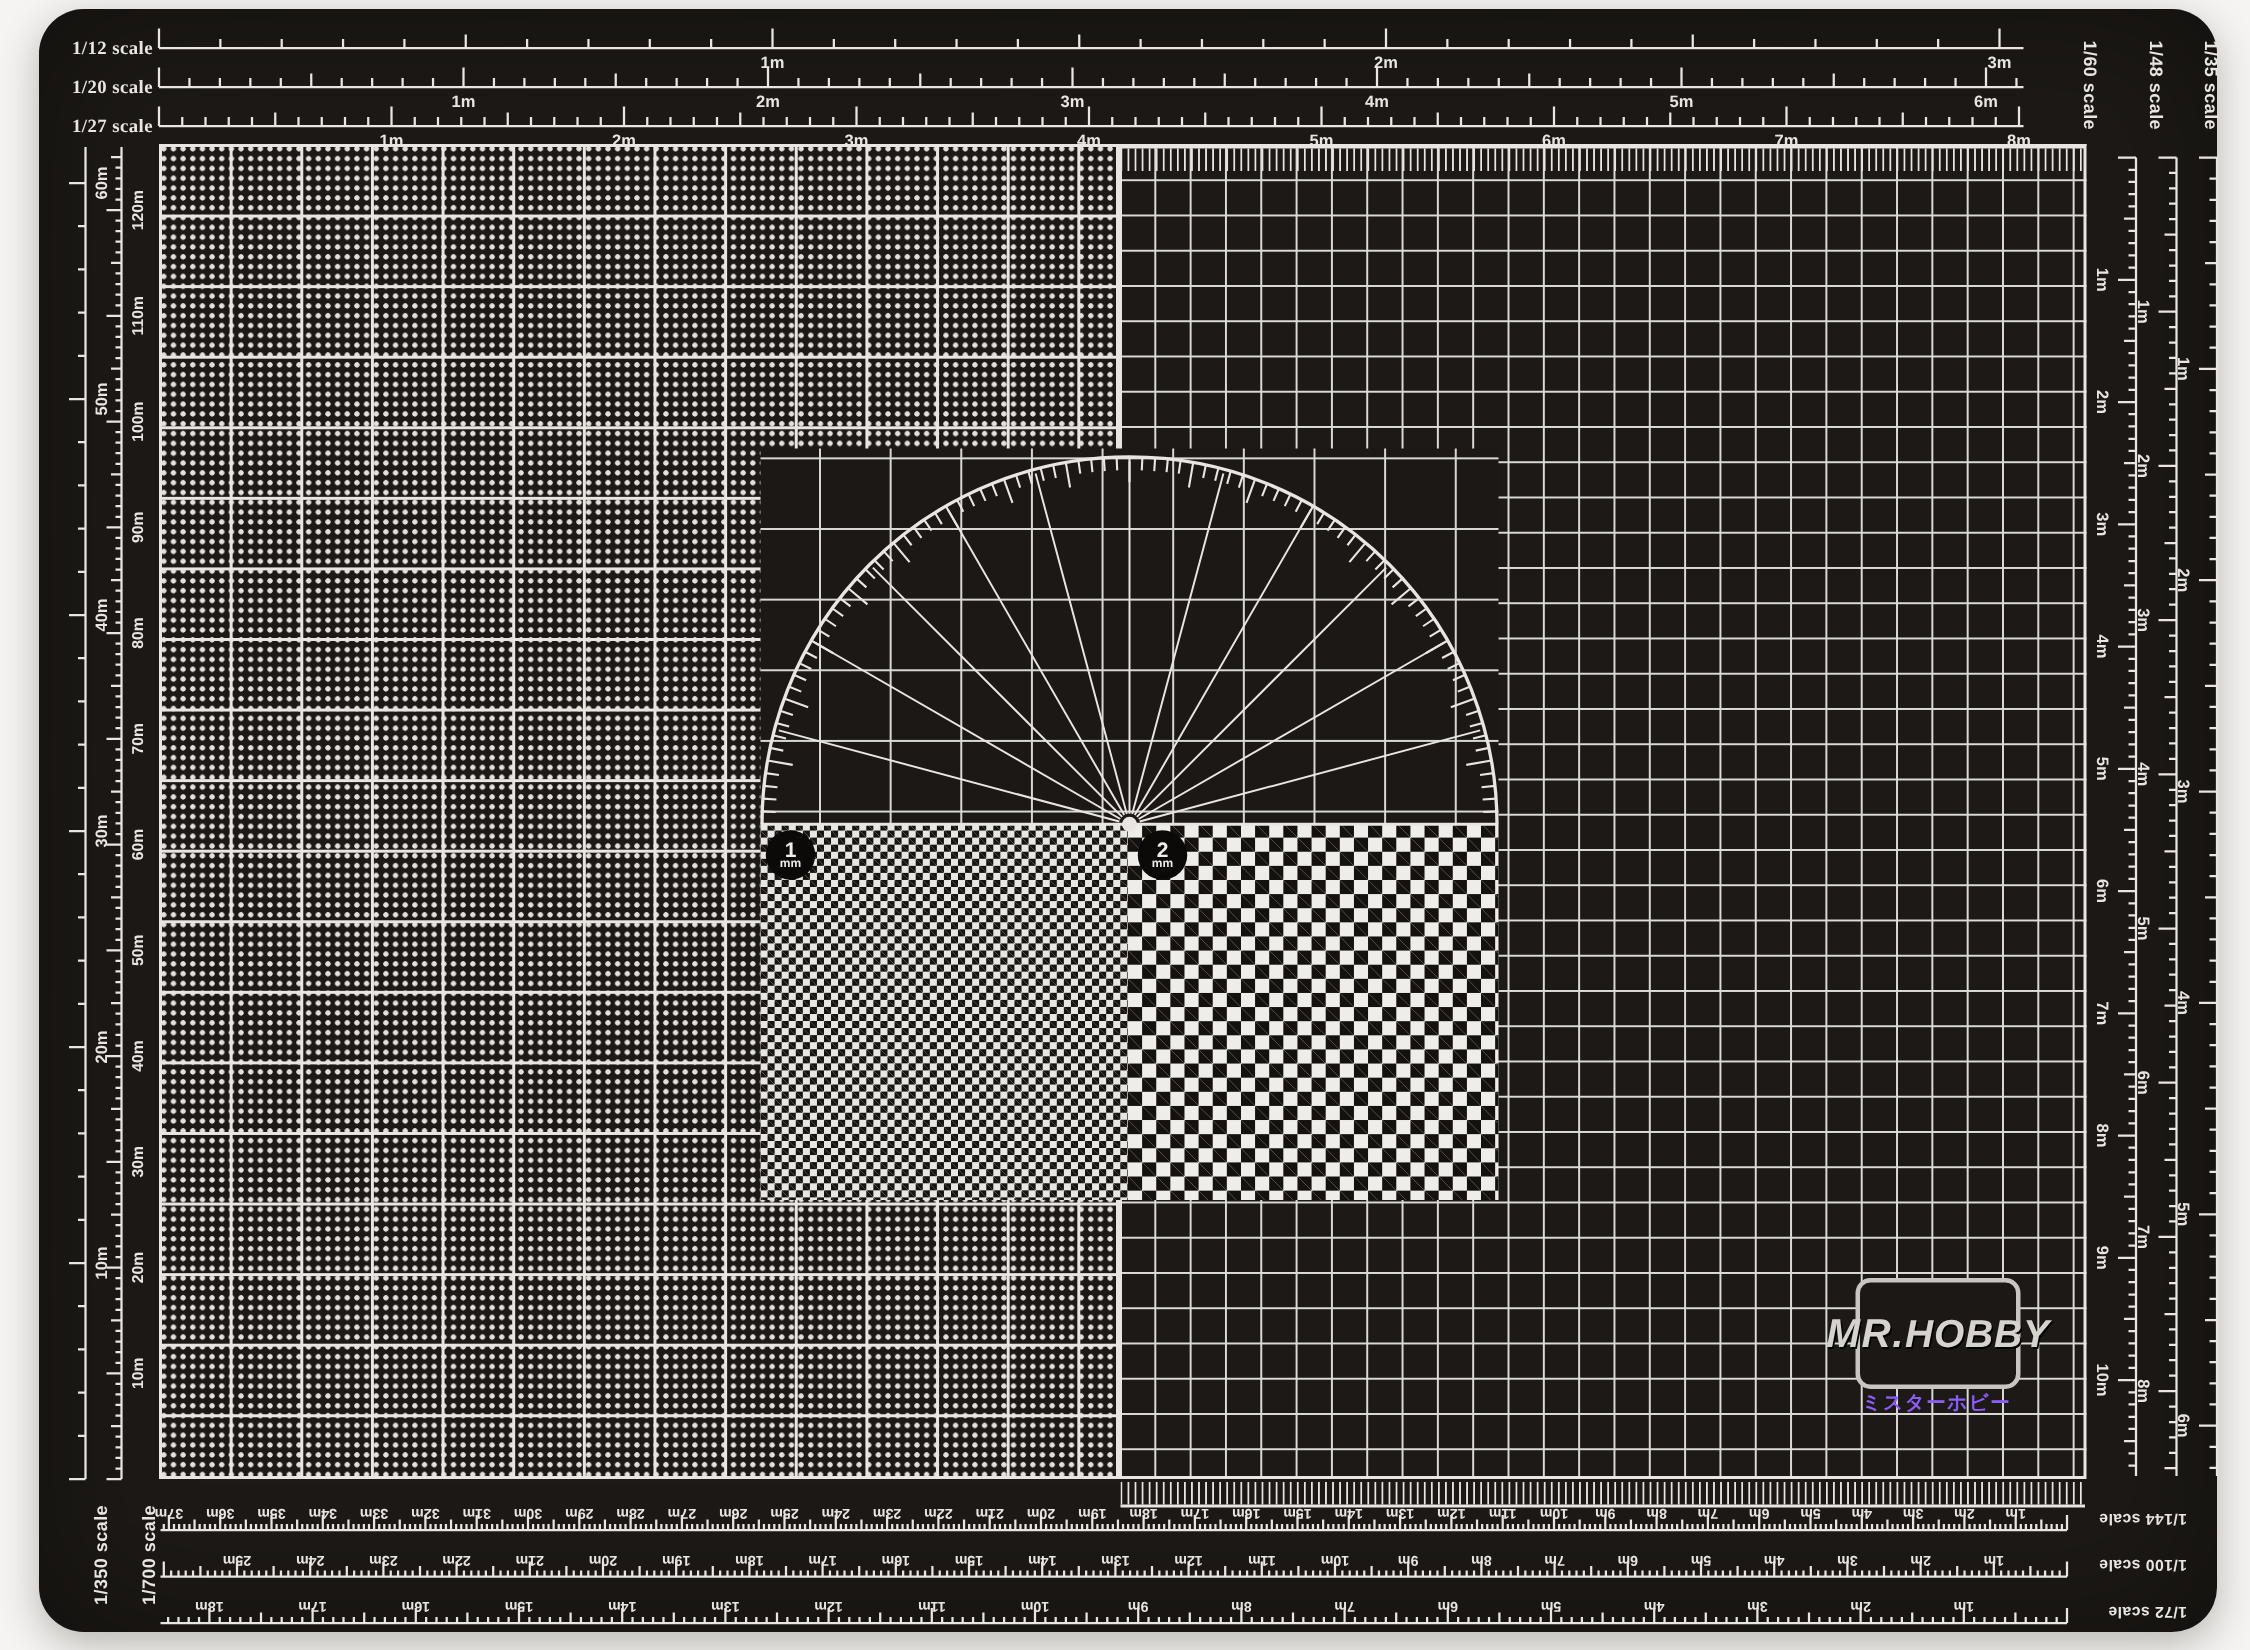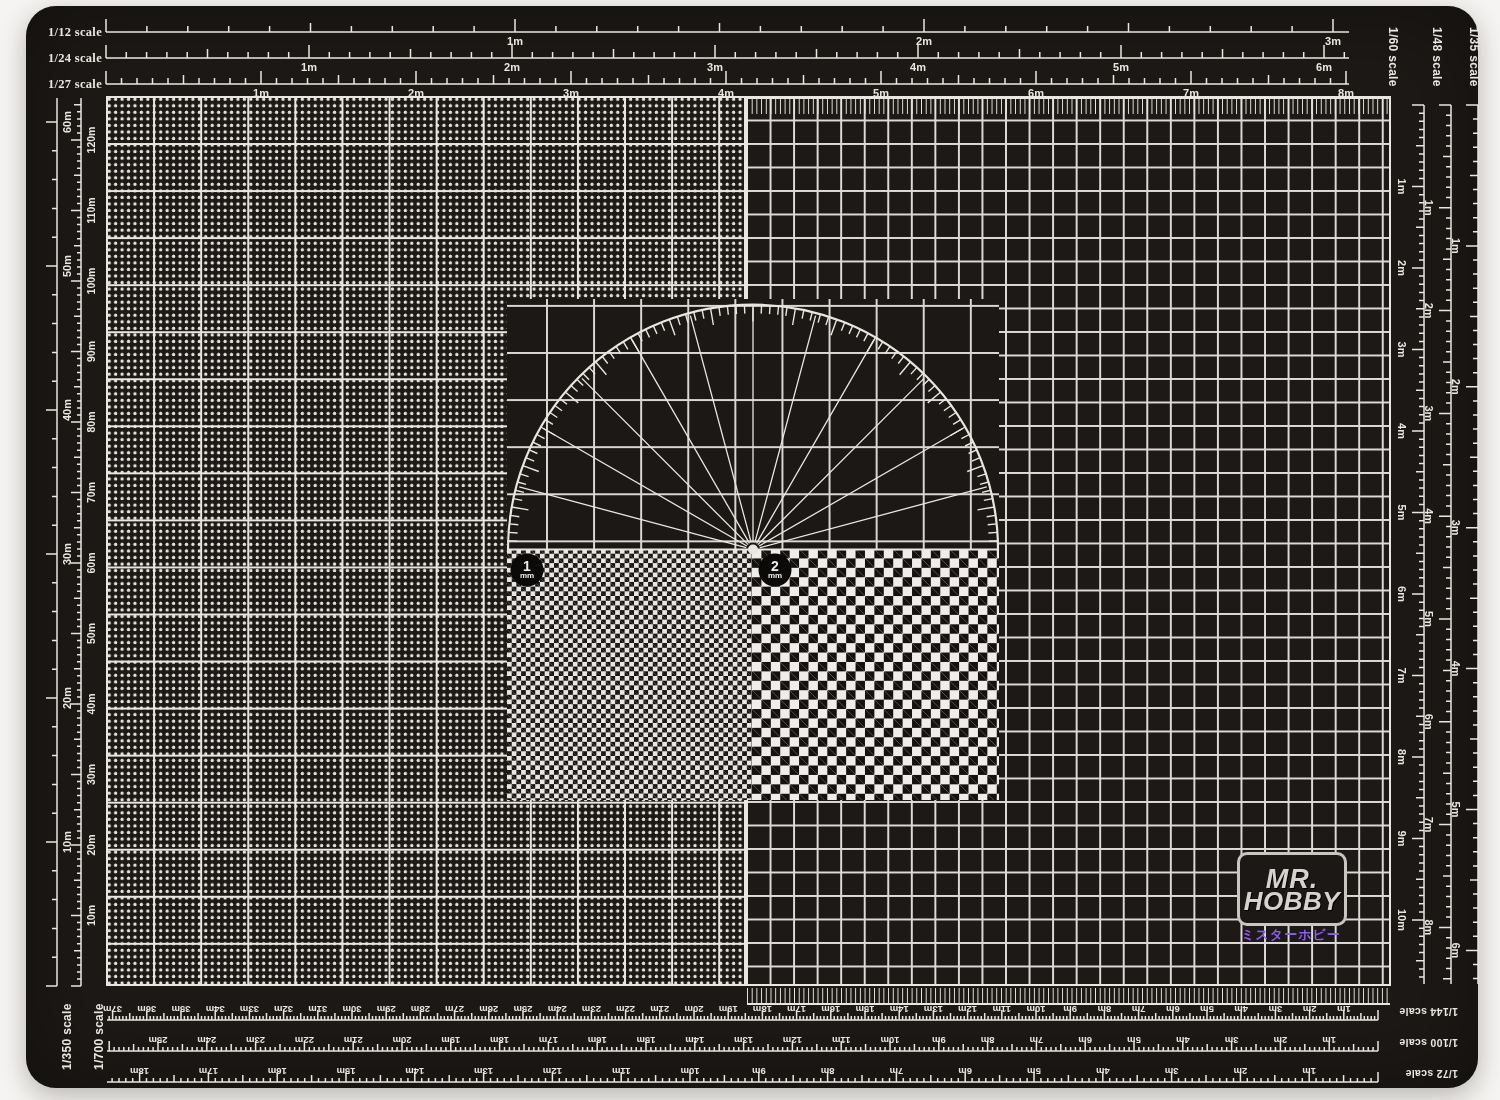--- a/index.html
+++ b/index.html
@@ -64,21 +64,21 @@
   .badge{position:absolute;width:30px;height:30px;border-radius:50%;background:#0c0a08;
     color:#efede9;display:flex;flex-direction:column;align-items:center;justify-content:center;
     font-weight:bold;box-shadow:0 0 0 1.5px #0c0a08;}
   .badge .v{font-size:14px;line-height:12px;}
   .badge .u{font-size:8px;line-height:8px;}
   #badge1{left:512px;top:555px;}
   #badge2{left:760px;top:555px;}
   
   #logo{position:absolute;left:1237px;top:852px;width:104px;height:68px;
     border:3px solid #c9c6c2;border-radius:10px;background:#1b1815;
-    display:flex;flex-direction:column;align-items:center;justify-content:center;
+    display:flex;flex-direction:row;align-items:center;justify-content:center;
     color:#d6d3cf;font-style:italic;font-weight:bold;text-shadow:1px 1px 0 #000;}
   #logo .l1{font-size:27px;line-height:24px;letter-spacing:1px;}
   #logo .l2{font-size:26px;line-height:20px;letter-spacing:.5px;}
   #logoSub{position:absolute;left:1230px;top:926px;width:122px;text-align:center;
     color:#8b5cf6;font-weight:bold;font-size:13px;letter-spacing:1px;}
 </style>
 </head>
 <body>
 
 <div id="scene">
@@ -290,21 +290,21 @@
       <g stroke="#e9e6e1">
         <path d="M508 549.5A245 245 0 0 1 998 549.5" fill="none" stroke-width="2.2"></path>
         <path d="M508 549.5H998" stroke-width="2"></path>
         <path d="M997.9 540.9L988.9 541.3M997.4 532.4L988.4 533.0M996.7 523.9L987.7 524.8M995.6 515.4L986.7 516.7M994.3 507.0L977.5 509.9M992.6 498.6L983.8 500.4M990.7 490.2L982.0 492.4M988.5 482.0L979.9 484.4M986.0 473.8L977.4 476.6M983.2 465.7L967.2 471.5M980.2 457.7L971.8 461.1M976.8 449.8L968.6 453.5M973.2 442.1L965.1 446.0M969.3 434.5L961.4 438.7M965.2 427.0L950.5 435.5M960.8 419.7L953.1 424.4M956.1 412.5L948.7 417.5M951.2 405.5L943.9 410.8M946.1 398.7L939.0 404.2M940.7 392.0L927.7 402.9M935.1 385.6L928.4 391.6M929.2 379.3L922.8 385.6M923.2 373.3L916.9 379.7M916.9 367.4L910.9 374.1M910.5 361.8L899.6 374.8M903.8 356.4L898.3 363.5M897.0 351.3L891.7 358.6M890.0 346.4L885.0 353.8M882.8 341.7L878.1 349.4M875.5 337.3L867.0 352.0M868.0 333.2L863.8 341.1M860.4 329.3L856.5 337.4M852.7 325.7L849.0 333.9M844.8 322.3L841.4 330.7M836.8 319.3L831.0 335.3M828.7 316.5L825.9 325.1M820.5 314.0L818.1 322.6M812.3 311.8L810.1 320.5M803.9 309.9L802.1 318.7M795.5 308.2L792.6 325.0M787.1 306.9L785.8 315.8M778.6 305.8L777.7 314.8M770.1 305.1L769.5 314.1M761.6 304.6L761.2 313.6M753.0 304.5L753.0 321.5M744.4 304.6L744.8 313.6M735.9 305.1L736.5 314.1M727.4 305.8L728.3 314.8M718.9 306.9L720.2 315.8M710.5 308.2L713.4 325.0M702.1 309.9L703.9 318.7M693.7 311.8L695.9 320.5M685.5 314.0L687.9 322.6M677.3 316.5L680.1 325.1M669.2 319.3L675.0 335.3M661.2 322.3L664.6 330.7M653.3 325.7L657.0 333.9M645.6 329.3L649.5 337.4M638.0 333.2L642.2 341.1M630.5 337.3L639.0 352.0M623.2 341.7L627.9 349.4M616.0 346.4L621.0 353.8M609.0 351.3L614.3 358.6M602.2 356.4L607.7 363.5M595.5 361.8L606.4 374.8M589.1 367.4L595.1 374.1M582.8 373.3L589.1 379.7M576.8 379.3L583.2 385.6M570.9 385.6L577.6 391.6M565.3 392.0L578.3 402.9M559.9 398.7L567.0 404.2M554.8 405.5L562.1 410.8M549.9 412.5L557.3 417.5M545.2 419.7L552.9 424.4M540.8 427.0L555.5 435.5M536.7 434.5L544.6 438.7M532.8 442.1L540.9 446.0M529.2 449.8L537.4 453.5M525.8 457.7L534.2 461.1M522.8 465.7L538.8 471.5M520.0 473.8L528.6 476.6M517.5 482.0L526.1 484.4M515.3 490.2L524.0 492.4M513.4 498.6L522.2 500.4M511.7 507.0L528.5 509.9M510.4 515.4L519.3 516.7M509.3 523.9L518.3 524.8M508.6 532.4L517.6 533.0M508.1 540.9L517.1 541.3" stroke-width="1.4" fill="none"></path>
         <path d="M759.8 547.7L986.8 486.9M759.1 546.0L962.6 428.5M757.9 544.6L924.1 378.4M756.5 543.4L874.0 339.9M754.8 542.7L815.6 315.7M753.0 542.5L753.0 307.5M751.2 542.7L690.4 315.7M749.5 543.4L632.0 339.9M748.1 544.6L581.9 378.4M746.9 546.0L543.4 428.5M746.2 547.7L519.2 486.9" stroke-width="1.3" fill="none"></path>
         <circle cx="753" cy="549.5" r="5" fill="#e9e6e1" stroke="none"></circle>
       </g>
     </svg>
 
   <div class="slab tlab" style="top:25px">1/12 scale</div>
-  <div class="slab tlab" style="top:51px">1/24 scale</div>
+  <div class="slab tlab" style="top:51px">1/20 scale</div>
   <div class="slab tlab" style="top:77px">1/27 scale</div>
 
   <div class="slab rot90" style="left:1400px;top:27px">1/60 scale</div>
   <div class="slab rot90" style="left:1444px;top:27px">1/48 scale</div>
   <div class="slab rot90" style="left:1481px;top:27px">1/35 scale</div>
 
   <div class="slab rotn90" style="left:60px;top:1070px">1/350 scale</div>
   <div class="slab rotn90" style="left:92px;top:1070px">1/700 scale</div>
 
   <div class="slab rot180" style="left:1386px;top:1006px">1/144 scale</div>

